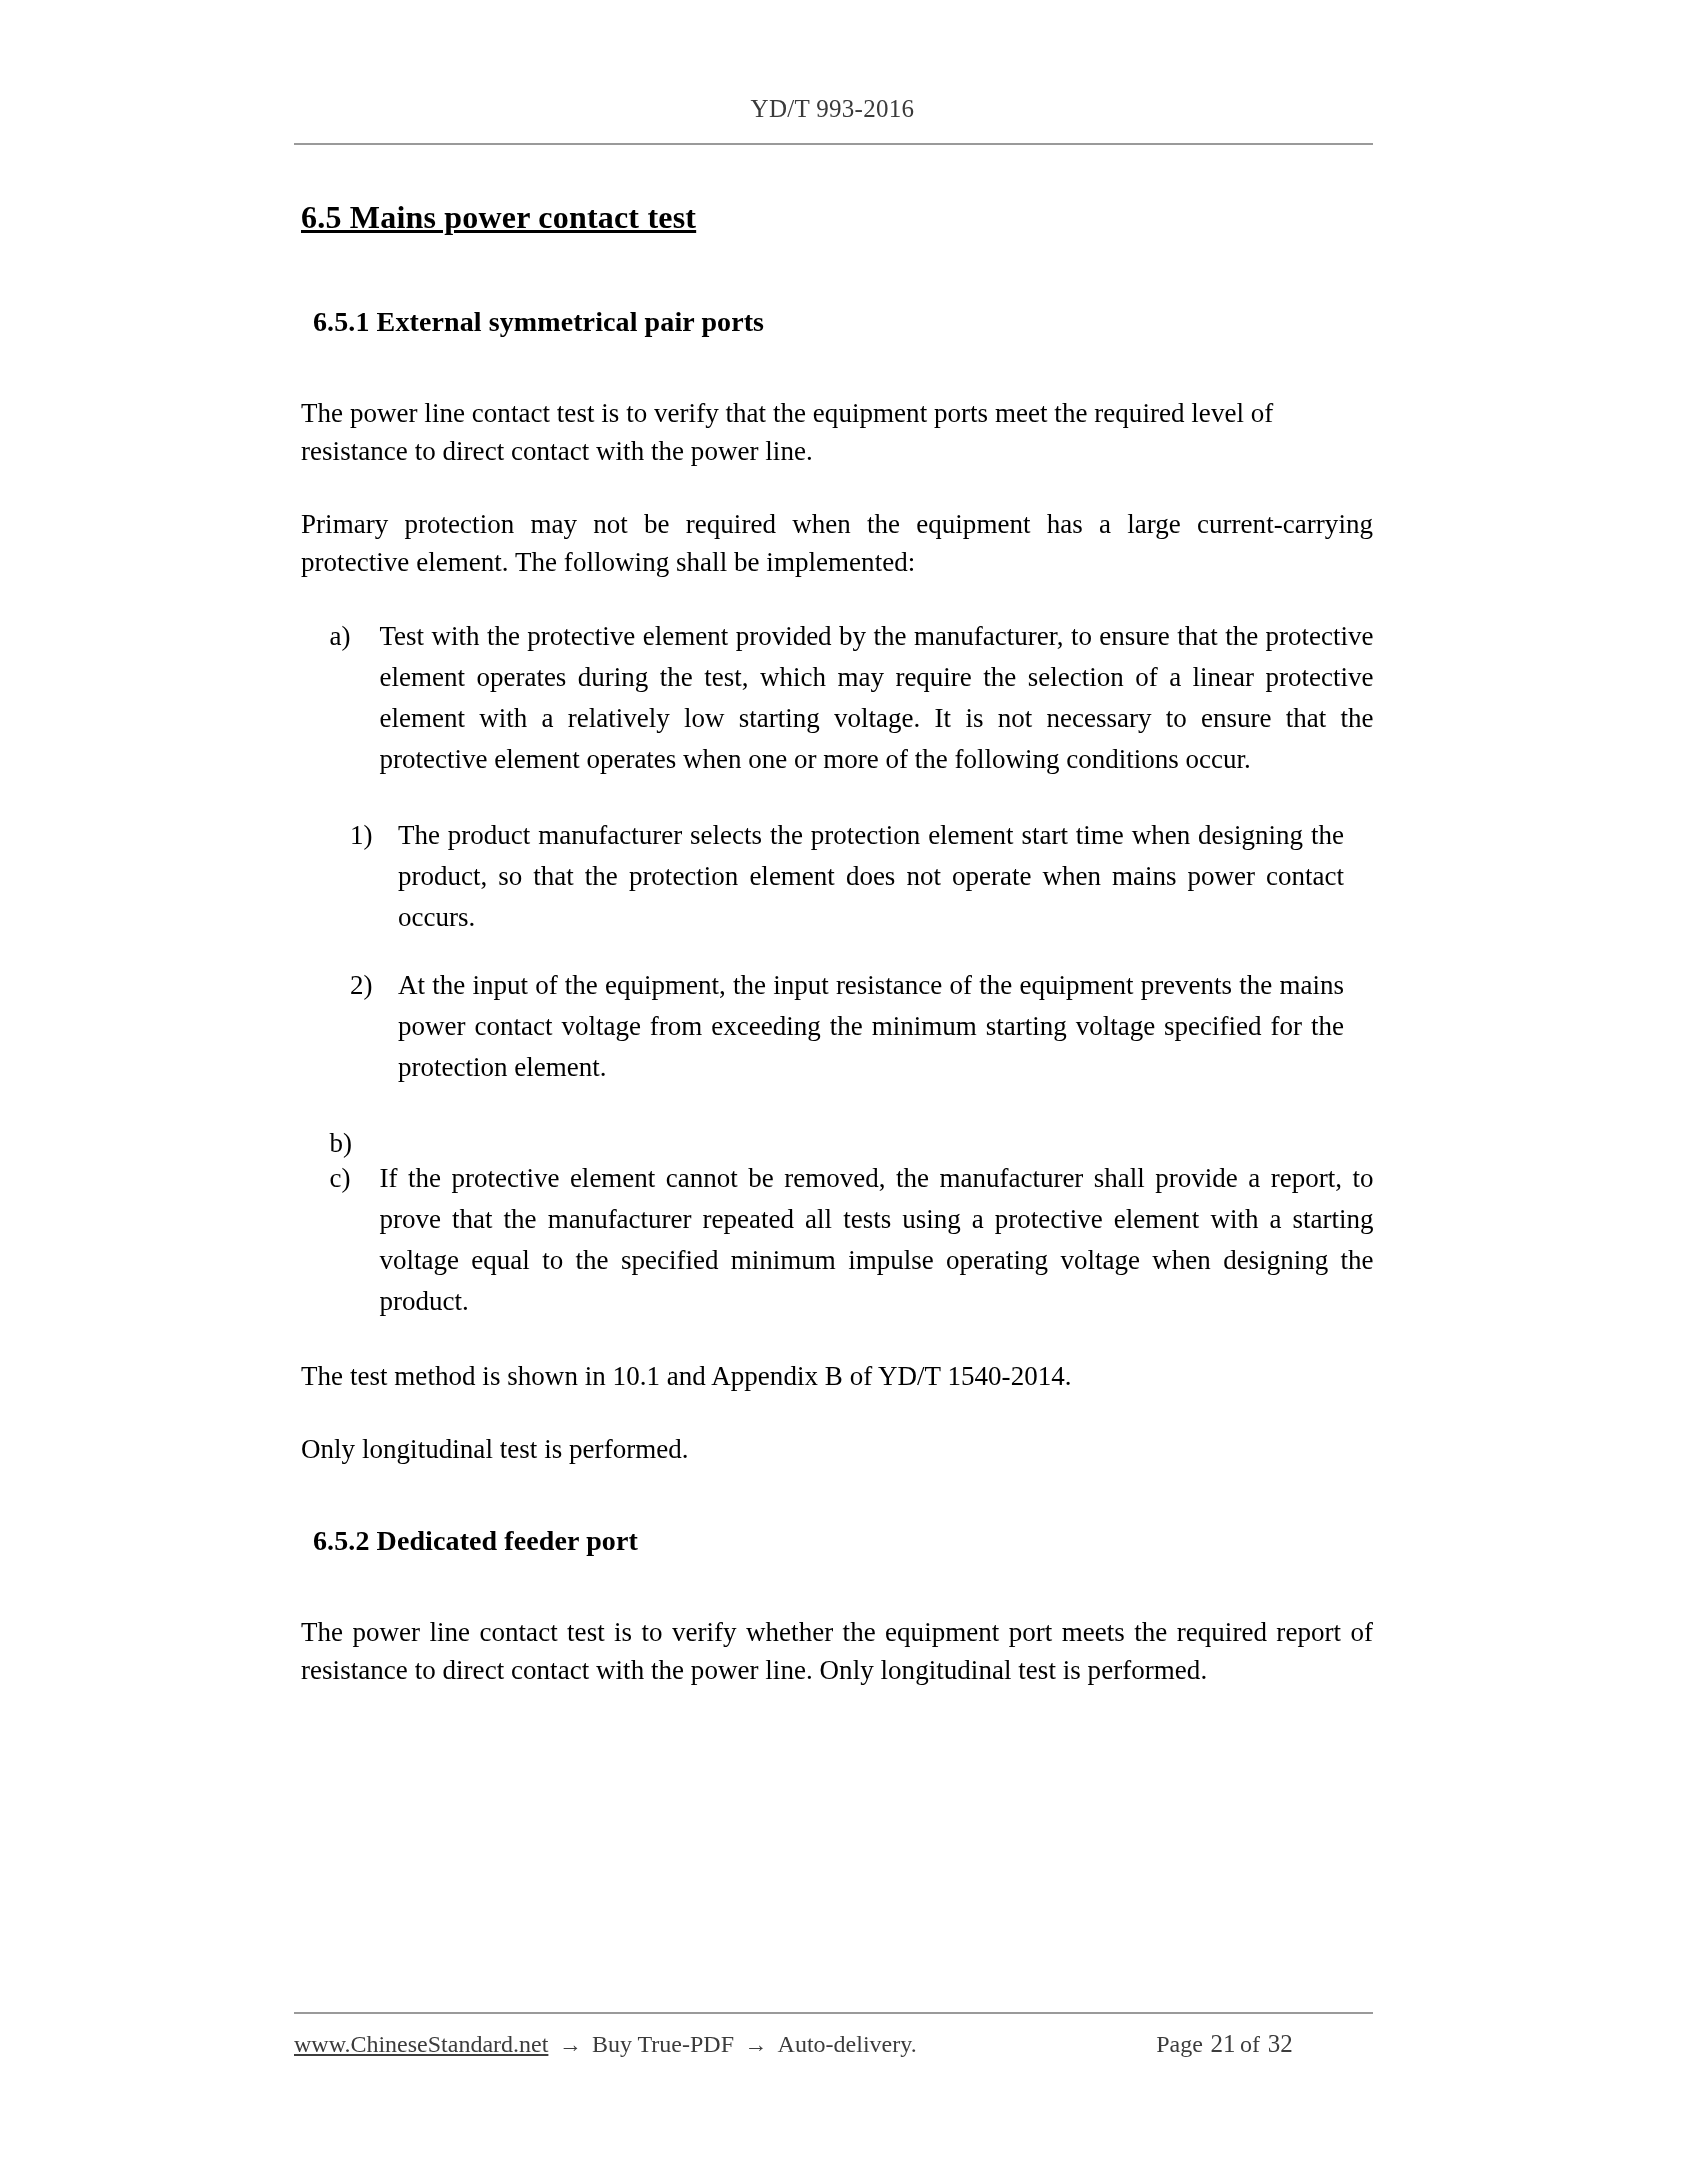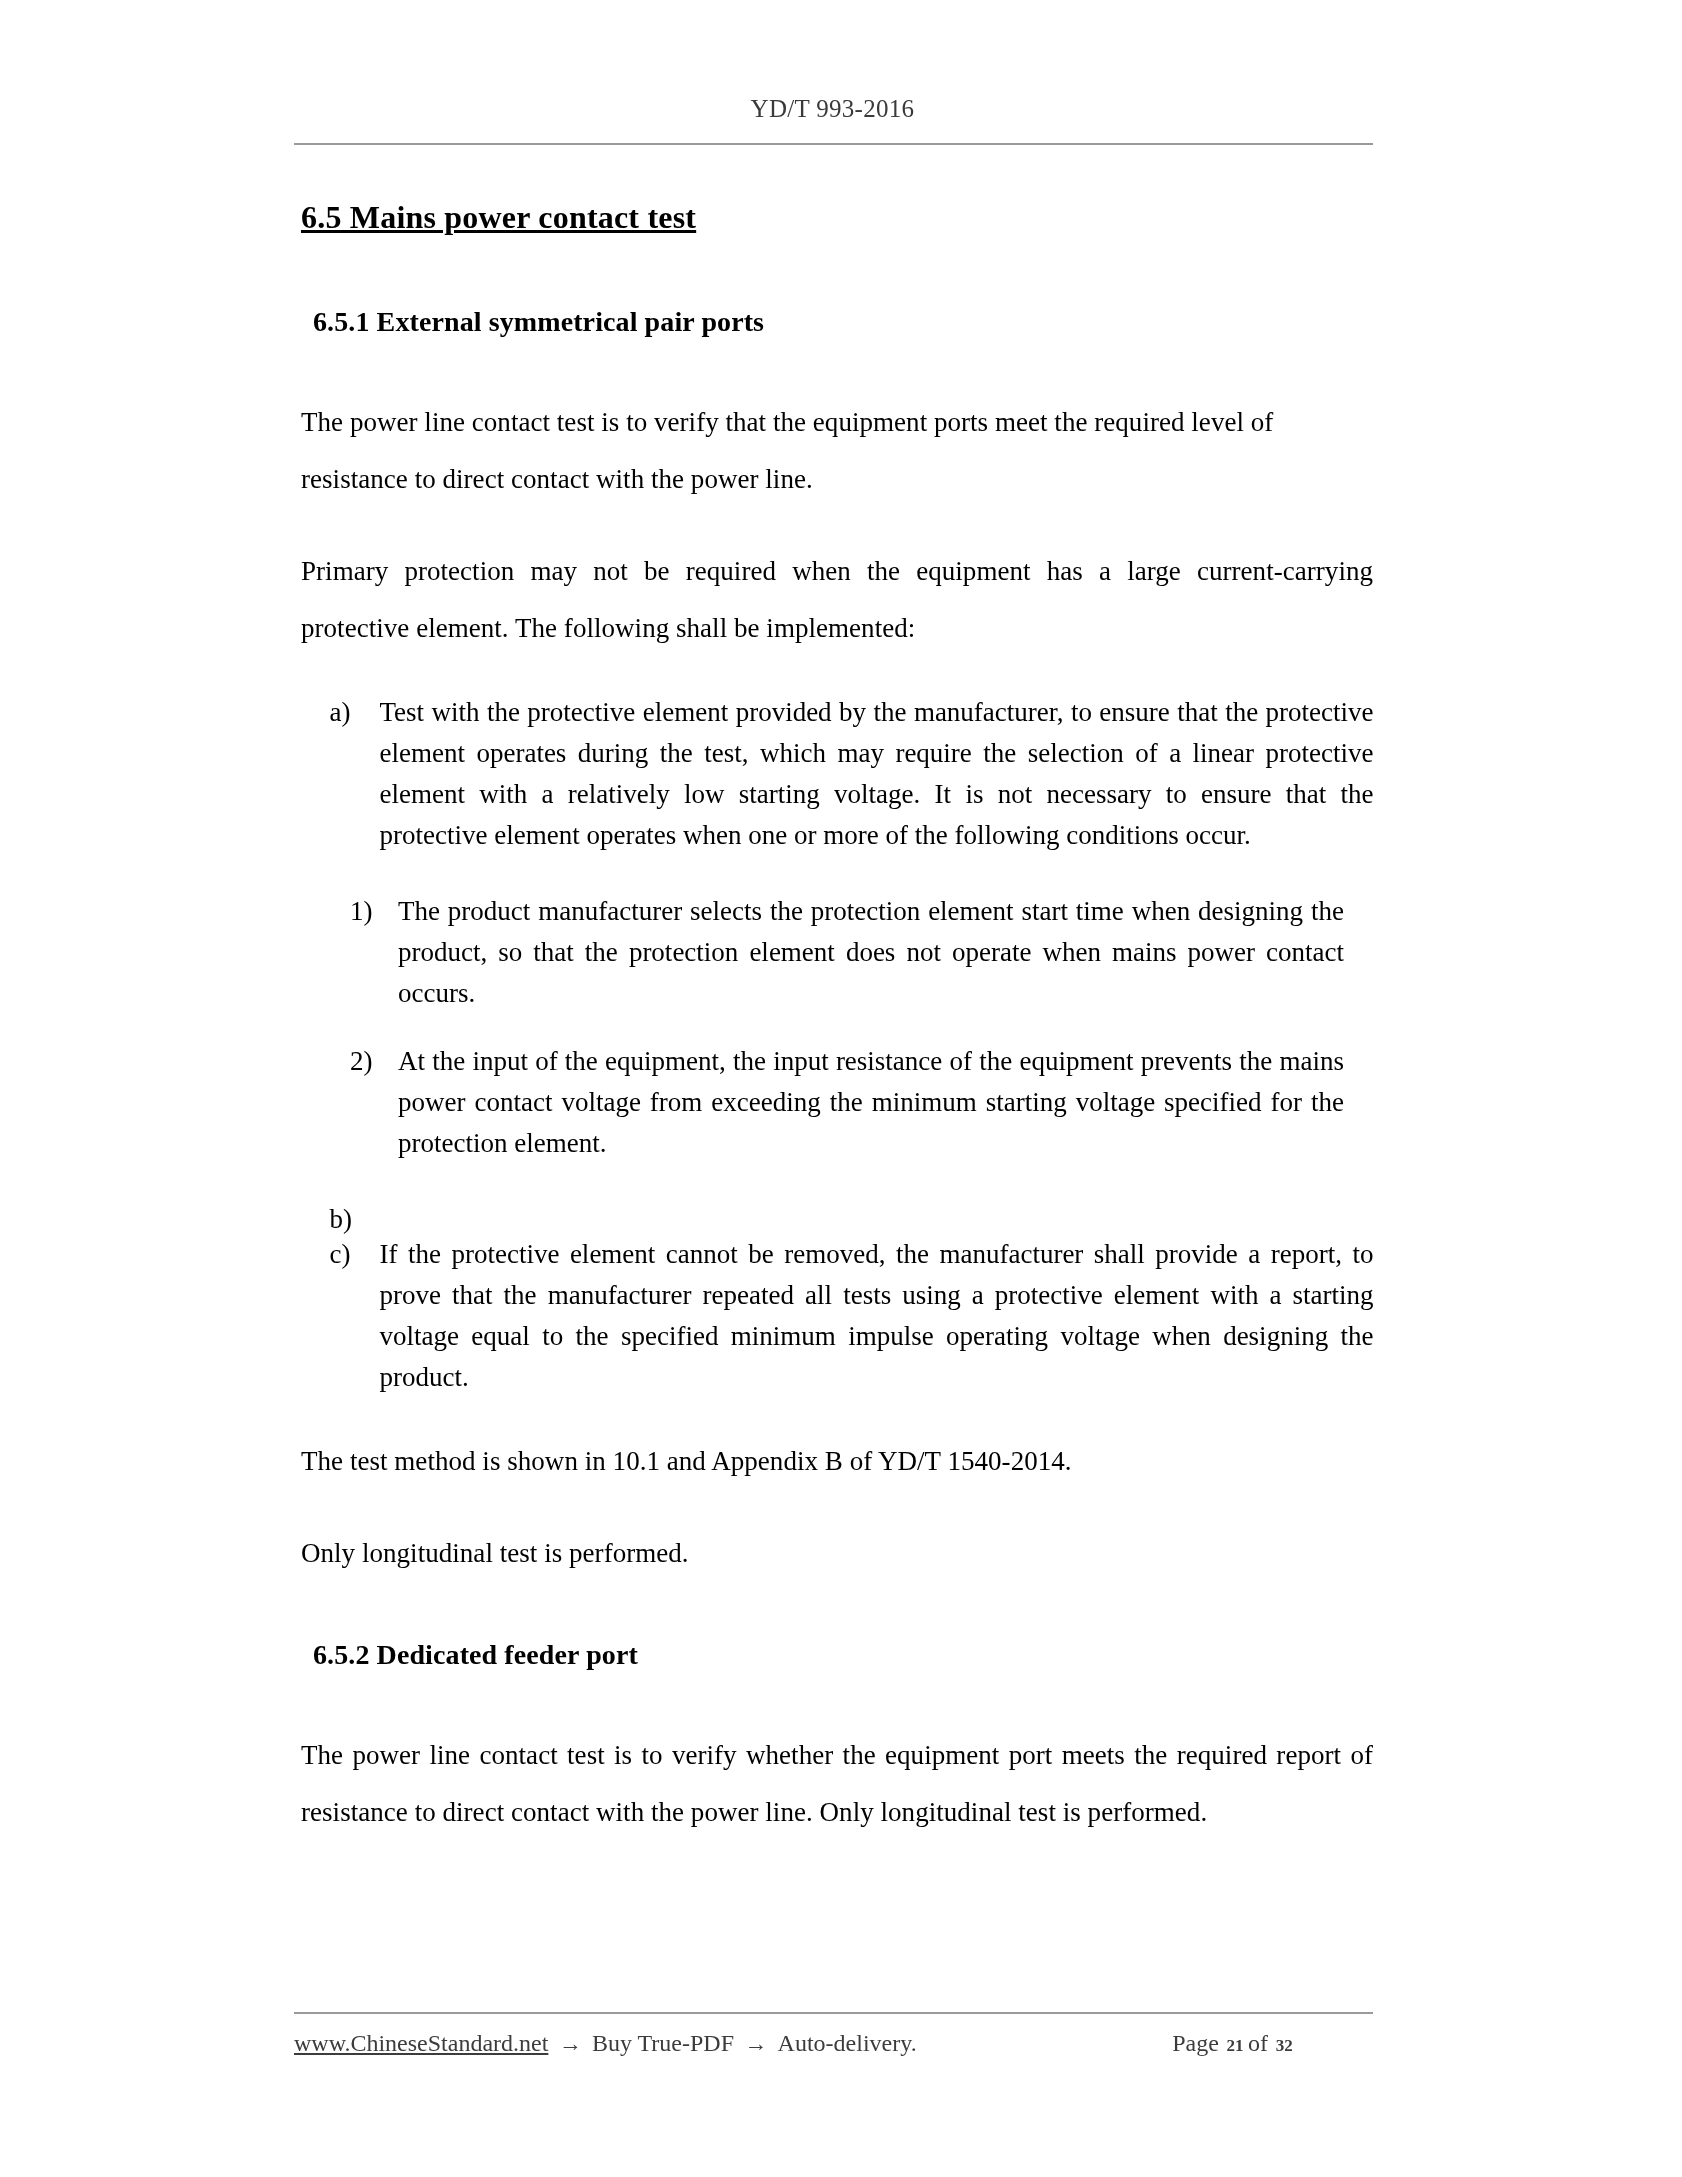--- a/index.html
+++ b/index.html
@@ -71,21 +71,21 @@
     padding: 0;
     line-height: 1.25;
     letter-spacing: 0.1px;
   }
   .spacer-lg { height: 55px; }
   .spacer-md { height: 43px; }
   .spacer-sm { height: 35px; }
 
   p.body-text {
     font-size: 27px;
-    line-height: 57px;
+    line-height: 38px;
     margin: 0;
     padding: 0;
     text-align: justify;
     text-justify: inter-word;
     letter-spacing: 0.04px;
   }
   p.body-text.nojust { text-align: left; }
 
   
   ol.alpha-list, ol.num-list {
@@ -166,22 +166,22 @@
   .footer-left .arrow {
     font-size: 23px;
     padding: 0 1.7px;
   }
   .footer-right {
     white-space: nowrap;
     padding-right: 76px;
     font-size: 24px;
   }
   .footer-right .num {
-    font-weight: bold;
-    font-size: 17px;
+    font-weight: normal;
+    font-size: 25px;
     padding: 0 4.3px;
   }
   .footer-right .lbl { padding-right: 3.5px; }
 </style>
 </head>
 <body>
 
 <div class="page">
 
   <div class="page-header">

